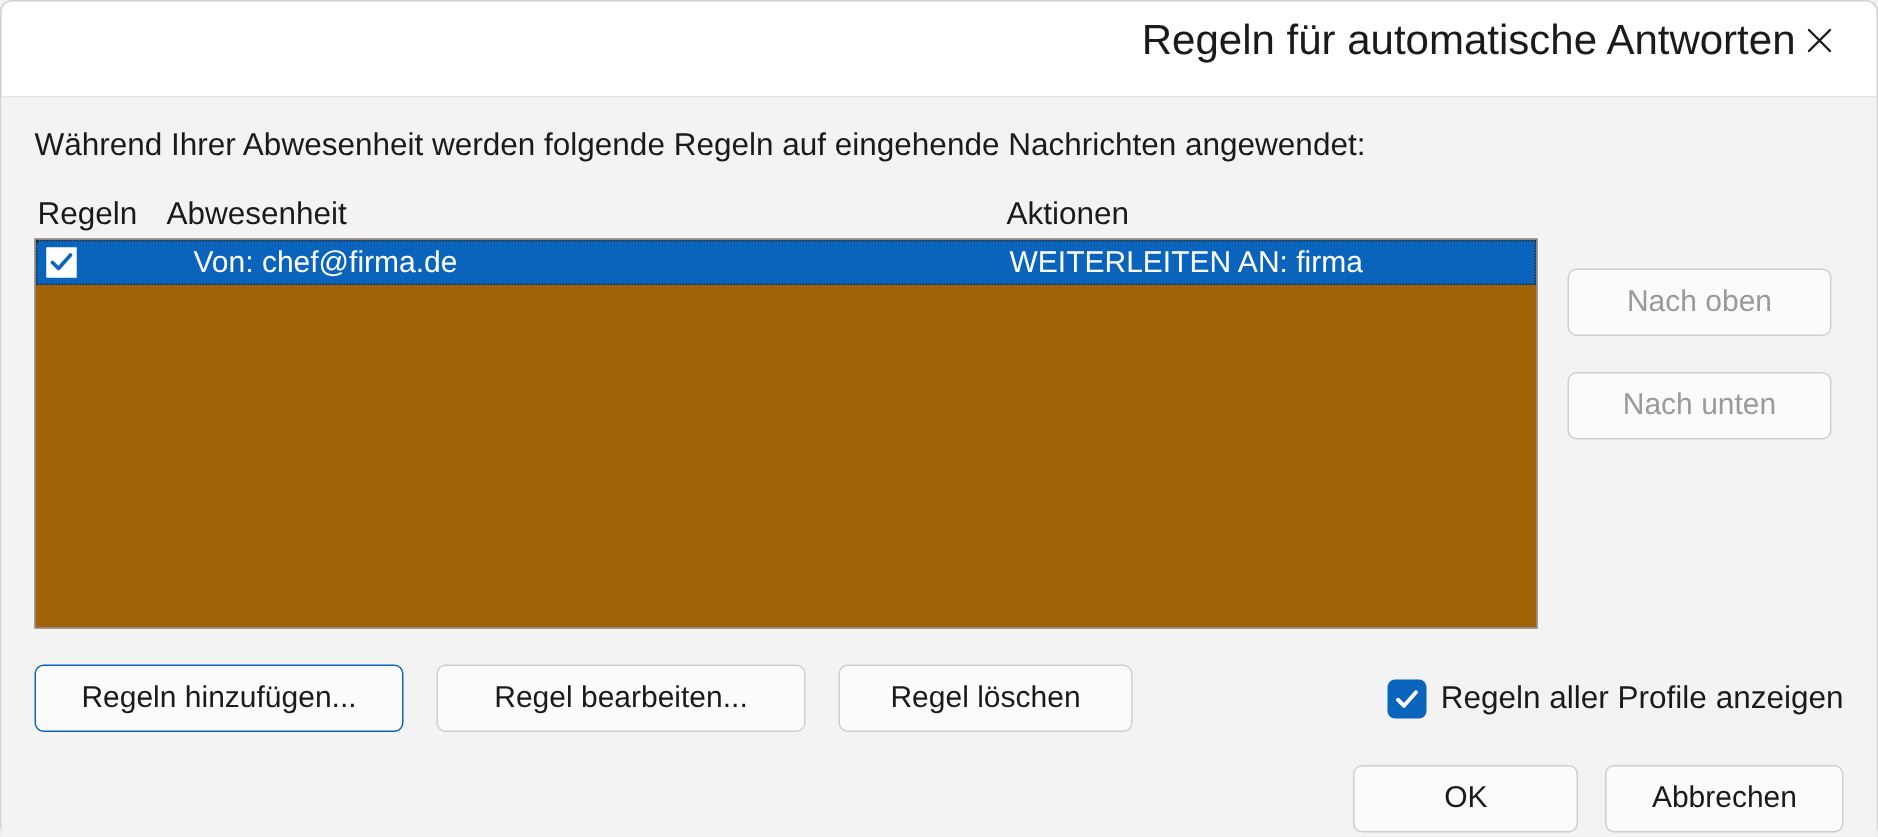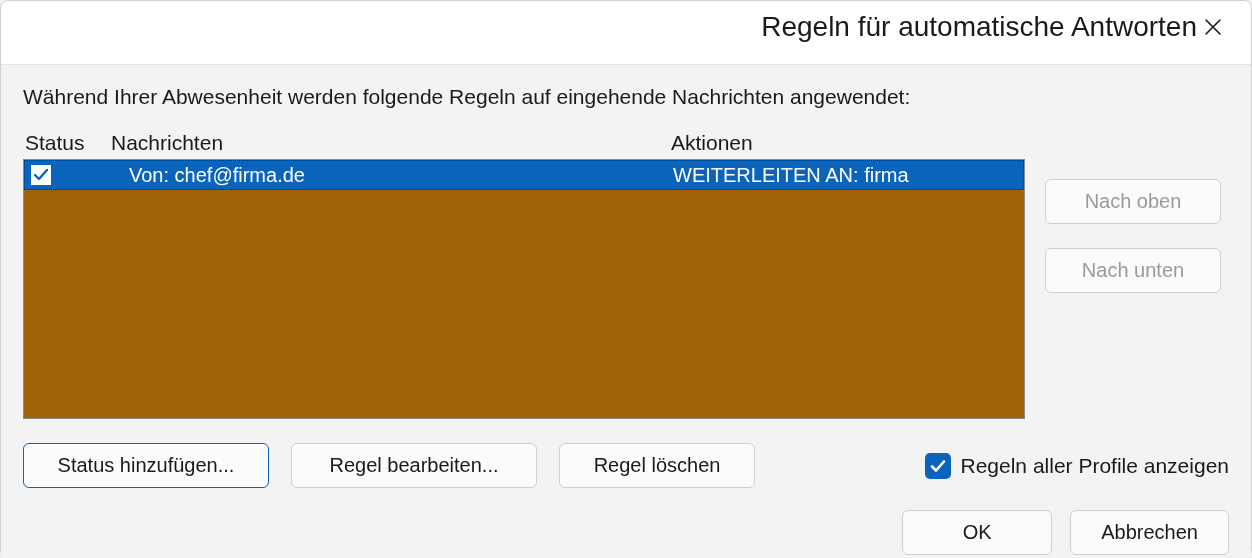--- a/index.html
+++ b/index.html
@@ -133,22 +133,22 @@
         </svg>
     </div>
   </div>
 
   <div class="content">
     <div class="desc">Während Ihrer Abwesenheit werden folgende Regeln auf eingehende Nachrichten angewendet:</div>
 
     <div class="main-row">
       <div class="table-area">
         <div class="col-headers">
-          <div class="col-status">Status</div>
-          <div class="col-cond">Nachrichten</div>
+          <div class="col-status">Regeln</div>
+          <div class="col-cond">Abwesenheit</div>
           <div class="col-act">Aktionen</div>
         </div>
         <div class="grid">
           <div class="grid-row selected">
             <div class="cell-status">
               <div class="chk">
                 <svg width="16" height="16" viewBox="0 0 16 16">
                     <path d="M2 8 L6 12 L14 3" stroke="#0a64bc" stroke-width="2.4" fill="none" stroke-linecap="round" stroke-linejoin="round"></path>
                   </svg>
               </div>
@@ -159,21 +159,21 @@
         </div>
       </div>
 
       <div class="right-btns">
         <div class="btn disabled">Nach oben</div>
         <div class="btn disabled">Nach unten</div>
       </div>
     </div>
 
     <div class="bottom-row">
-      <div class="btn primary-border" style="min-width:246px">Status hinzufügen...</div>
+      <div class="btn primary-border" style="min-width:246px">Regeln hinzufügen...</div>
       <div class="btn" style="min-width:246px">Regel bearbeiten...</div>
       <div class="btn" style="min-width:196px">Regel löschen</div>
       <div class="spacer"></div>
       <div class="checkbox-wrap">
         <div class="checkbox-box">
           <svg width="18" height="18" viewBox="0 0 18 18">
               <path d="M3 9.5 L7 13.5 L15 4.5" stroke="#ffffff" stroke-width="2.6" fill="none" stroke-linecap="round" stroke-linejoin="round"></path>
             </svg>
         </div>
         <span>Regeln aller Profile anzeigen</span>

